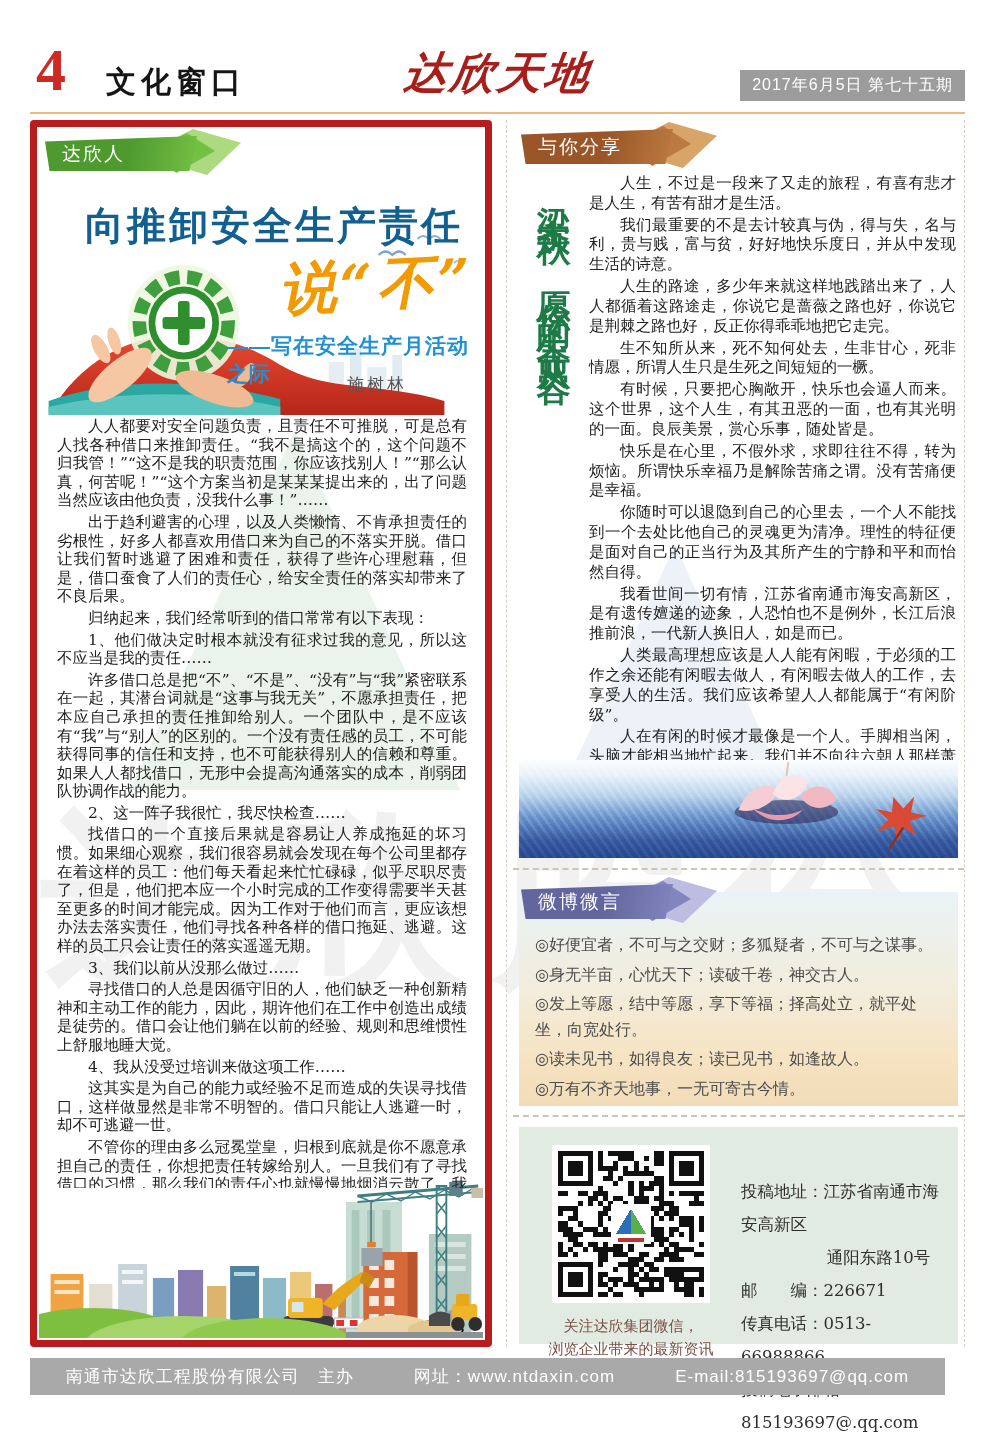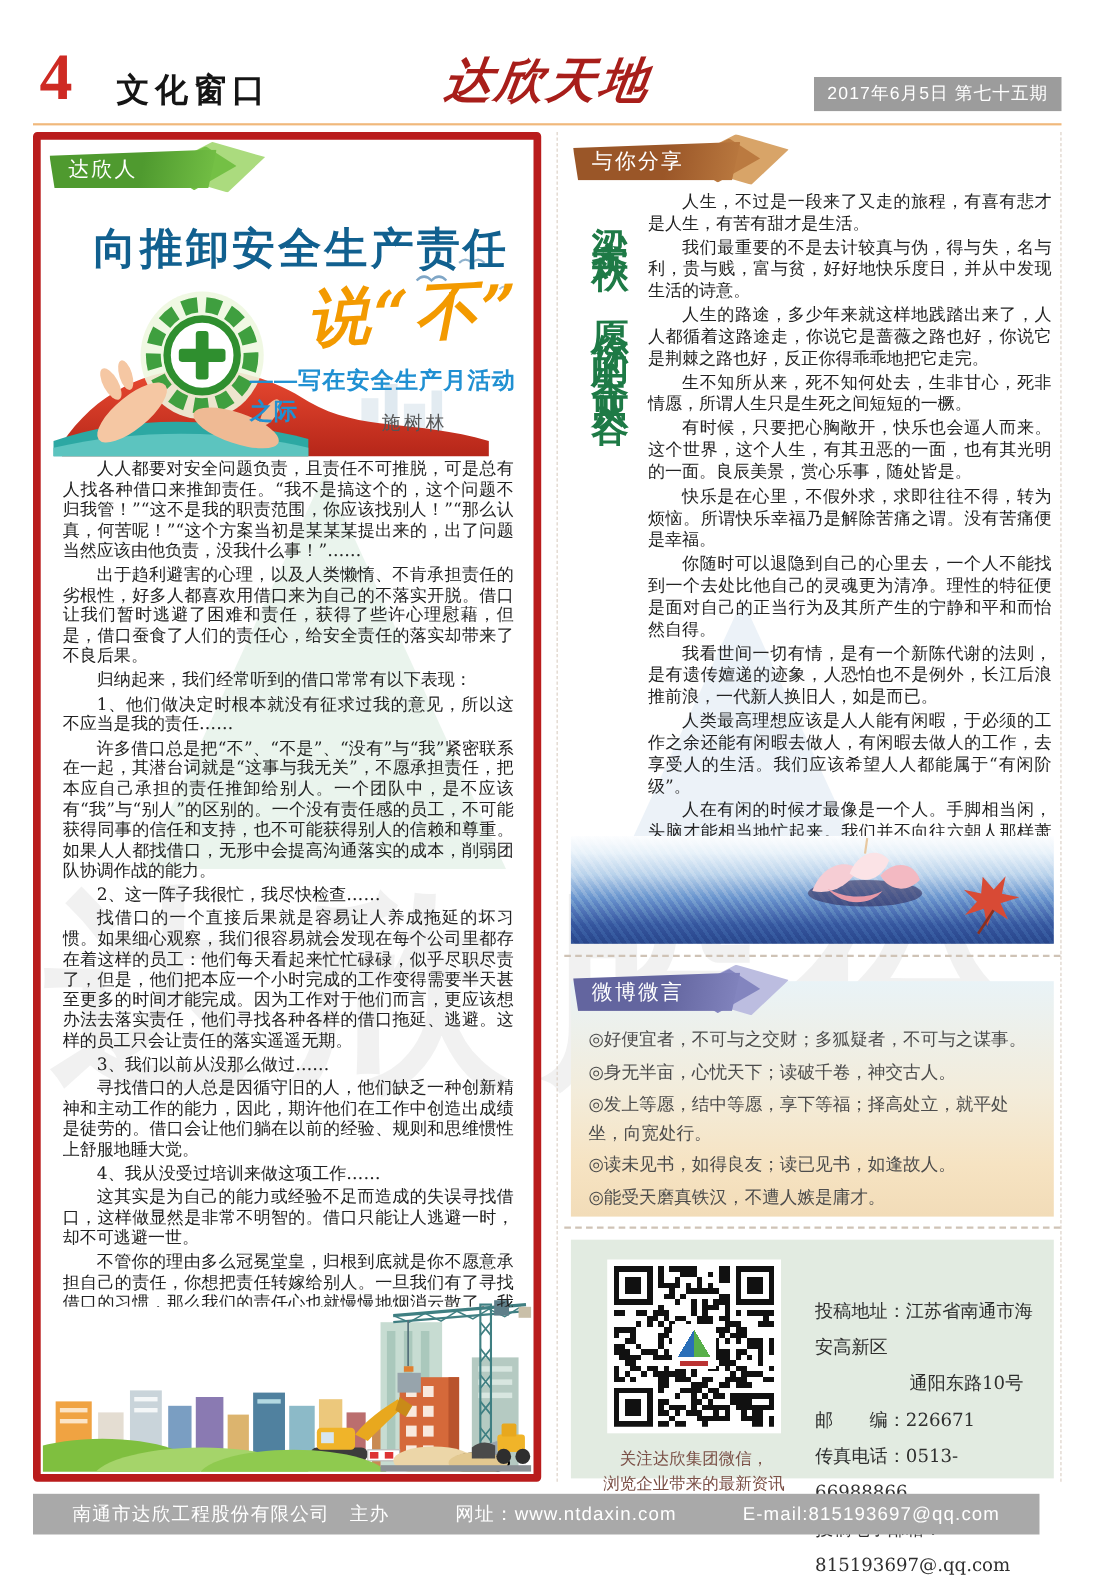--- a/index.html
+++ b/index.html
@@ -291,21 +291,21 @@
     <div class="share">
       <div class="v-title">梁实秋，愿你的生命从容</div>
       <div class="share-body serif">
           <p>人生，不过是一段来了又走的旅程，有喜有悲才是人生，有苦有甜才是生活。</p>
           <p>我们最重要的不是去计较真与伪，得与失，名与利，贵与贱，富与贫，好好地快乐度日，并从中发现生活的诗意。</p>
           <p>人生的路途，多少年来就这样地践踏出来了，人人都循着这路途走，你说它是蔷薇之路也好，你说它是荆棘之路也好，反正你得乖乖地把它走完。</p>
           <p>生不知所从来，死不知何处去，生非甘心，死非情愿，所谓人生只是生死之间短短的一橛。</p>
           <p>有时候，只要把心胸敞开，快乐也会逼人而来。这个世界，这个人生，有其丑恶的一面，也有其光明的一面。良辰美景，赏心乐事，随处皆是。</p>
           <p>快乐是在心里，不假外求，求即往往不得，转为烦恼。所谓快乐幸福乃是解除苦痛之谓。没有苦痛便是幸福。</p>
           <p>你随时可以退隐到自己的心里去，一个人不能找到一个去处比他自己的灵魂更为清净。理性的特征便是面对自己的正当行为及其所产生的宁静和平和而怡然自得。</p>
-          <p>我看世间一切有情，是有一个新陈代谢的法则，是有遗传嬗递的迹象，人恐怕也不是例外，长江后浪推前浪，一代新人换旧人，如是而已。</p>
+          <p>我看世间一切有情，江苏省南通市海安高新区，是有遗传嬗递的迹象，人恐怕也不是例外，长江后浪推前浪，一代新人换旧人，如是而已。</p>
           <p>人类最高理想应该是人人能有闲暇，于必须的工作之余还能有闲暇去做人，有闲暇去做人的工作，去享受人的生活。我们应该希望人人都能属于“有闲阶级”。</p>
           <p>人在有闲的时候才最像是一个人。手脚相当闲，头脑才能相当地忙起来。我们并不向往六朝人那样萧然若神仙的样子，我们却企盼人人都能有闲去发展他的智慧与才能。</p>
         </div>
     </div>
 
     <div class="photo-strip">
       <div class="knit"></div>
       <svg viewBox="0 0 440 98" preserveAspectRatio="none">
         <ellipse cx="268" cy="52" rx="52" ry="12" fill="#2b2050" opacity=".55"></ellipse>
         <g transform="translate(268 40)">
@@ -330,21 +330,20 @@
       <div class="body">
           <span>微博微言</span>
         </div>
     </div>
 
     <div class="quotes-box">
         <p>◎好便宜者，不可与之交财；多狐疑者，不可与之谋事。</p>
         <p>◎身无半亩，心忧天下；读破千卷，神交古人。</p>
         <p>◎发上等愿，结中等愿，享下等福；择高处立，就平处坐，向宽处行。</p>
         <p>◎读未见书，如得良友；读已见书，如逢故人。</p>
-        <p>◎能受天磨真铁汉，不遭人嫉是庸才。</p>
         <p>◎万有不齐天地事，一无可寄古今情。</p>
       </div>
 
     <div class="divider div2"></div>
 
     <div class="contact-box">
       <div class="qr-wrap">
         <div class="qr-frame">
           <svg id="qr-svg" viewBox="0 0 29 29" width="146" height="146" shape-rendering="crispEdges">
               <rect x="8" y="0" width="1" height="1" fill="#111"></rect>

